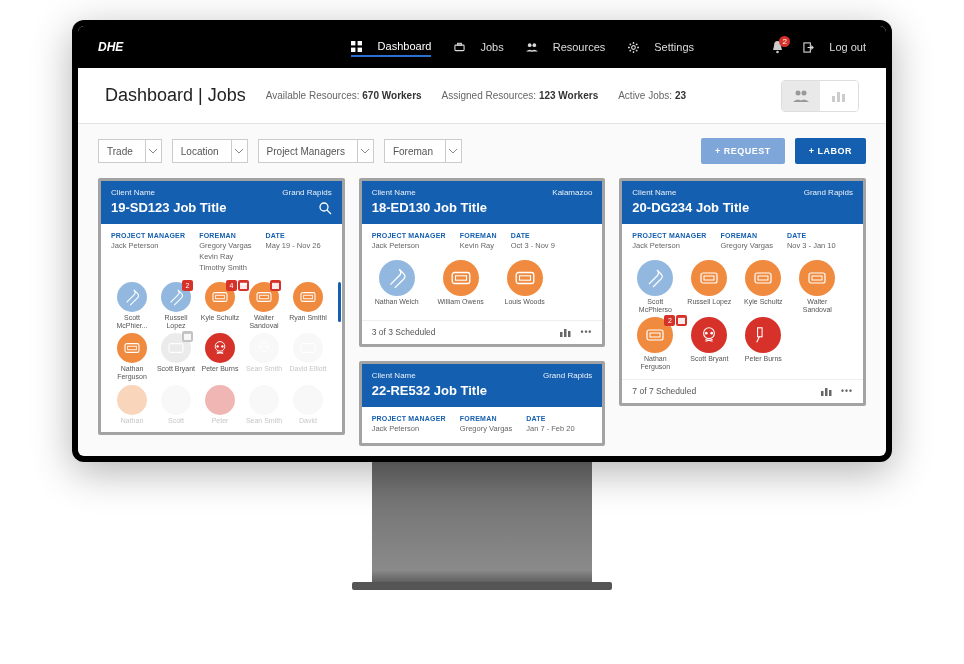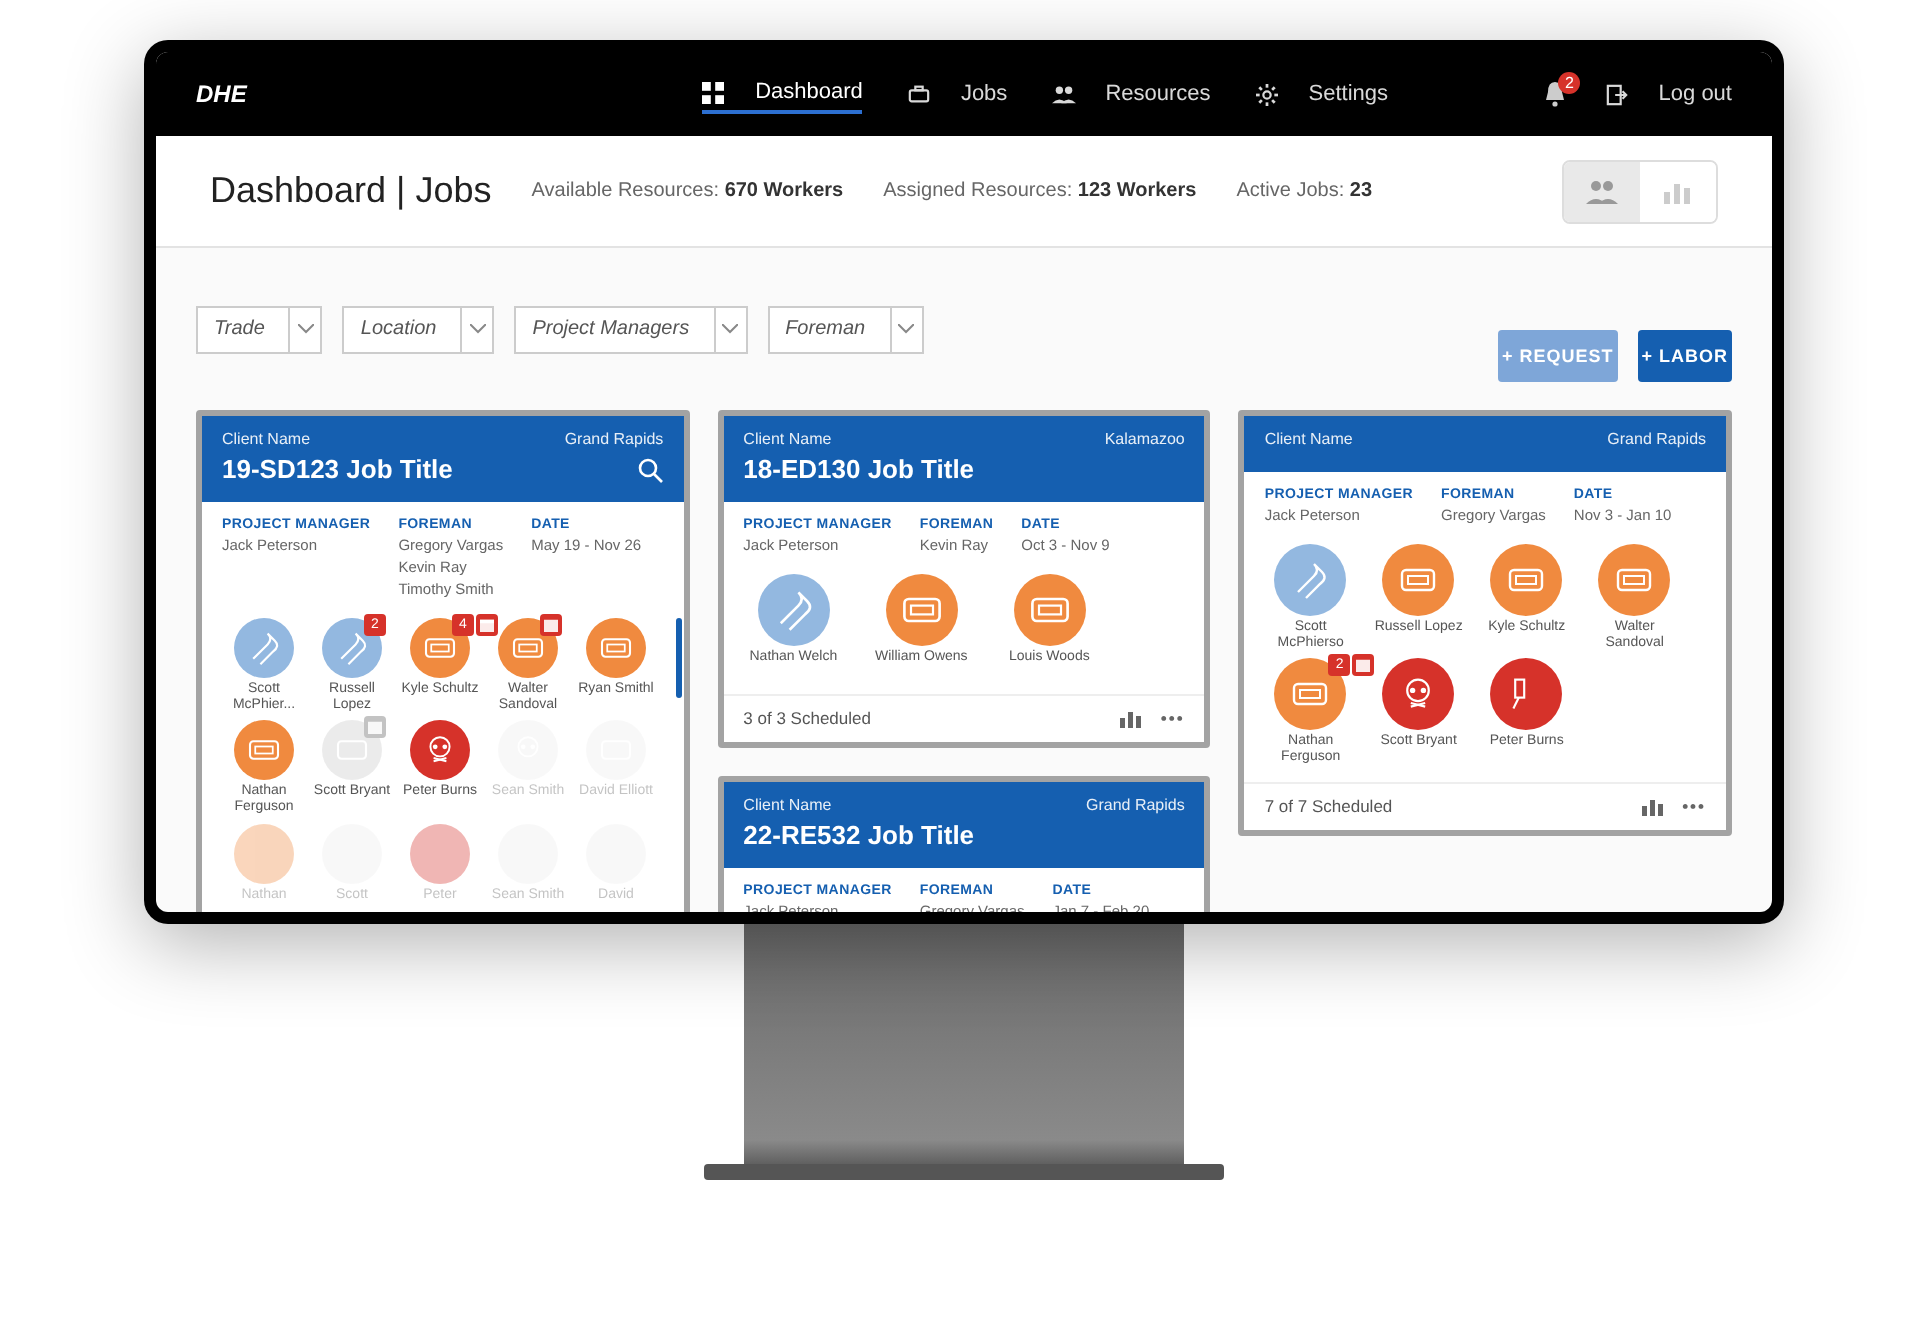--- a/index.html
+++ b/index.html
@@ -135,41 +135,40 @@
     border: 1px solid #ccc;
     background: #fff;
     font-size: 10px;
     color: #555;
     padding: 0 8px;
     display: flex;
     align-items: center;
     gap: 6px;
     cursor: pointer;
     position: relative;
-    font-style: italic;
   }
   .filter-select .caret {
     width: 16px; height: 100%;
     border-left: 1px solid #ccc;
     display:flex; align-items:center; justify-content:center;
     margin-left: 6px;
     margin-right: -8px;
   }
   .filter-spacer { flex: 1; }
   .btn {
     height: 26px;
-    padding: 0 2px;
+    padding: 0 14px;
     font-size: 9px;
     font-weight: 700;
     letter-spacing: 0.5px;
     color: #fff;
     border: none;
     border-radius: 2px;
     cursor: pointer;
-    display: flex; align-items: center; margin-top: 27px;
+    display: flex; align-items: center;
   }
   .btn-light { background: #7ea6d8; }
   .btn-primary { background: #155fb0; }
 
   
   .cards-area {
     display: flex;
     gap: 14px;
     padding: 0 20px;
     height: 290px;
@@ -700,20 +699,23 @@
           </div>
         </div>
 
         <div class="col">
           <div class="card">
             <div class="card-head">
               <div class="card-head-row1">
                 <span>Client Name</span>
                 <span>Grand Rapids</span>
               </div>
+              <div class="card-head-row2">
+                <span class="job-title">20-DG234 Job Title</span>
+              </div>
             </div>
             <div class="card-meta">
               <div class="meta-col">
                   <span class="meta-lbl">PROJECT MANAGER</span>
                   <span>Jack Peterson</span>
                 </div>
               <div class="meta-col">
                   <span class="meta-lbl">FOREMAN</span>
                   <span>Gregory Vargas</span>
                 </div>

